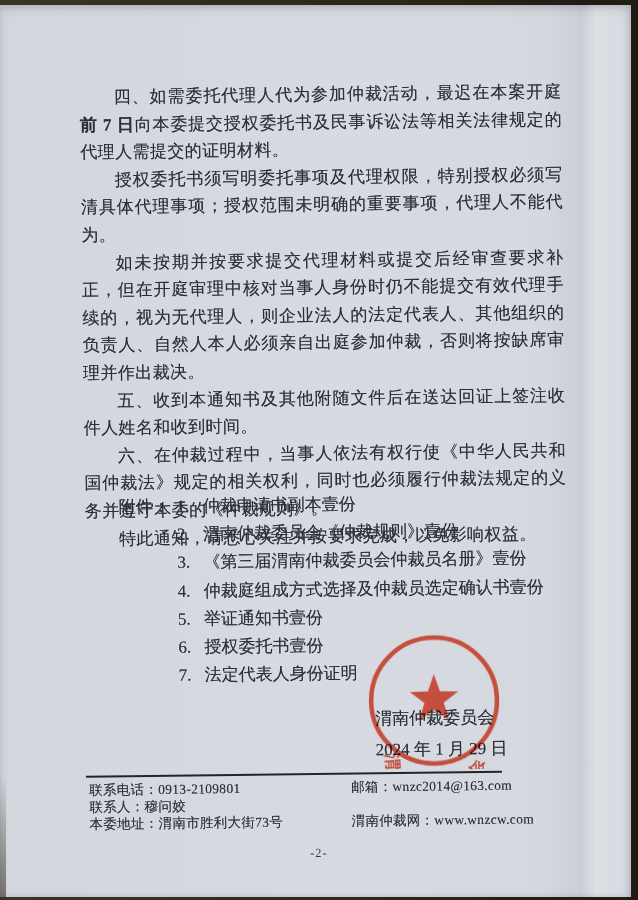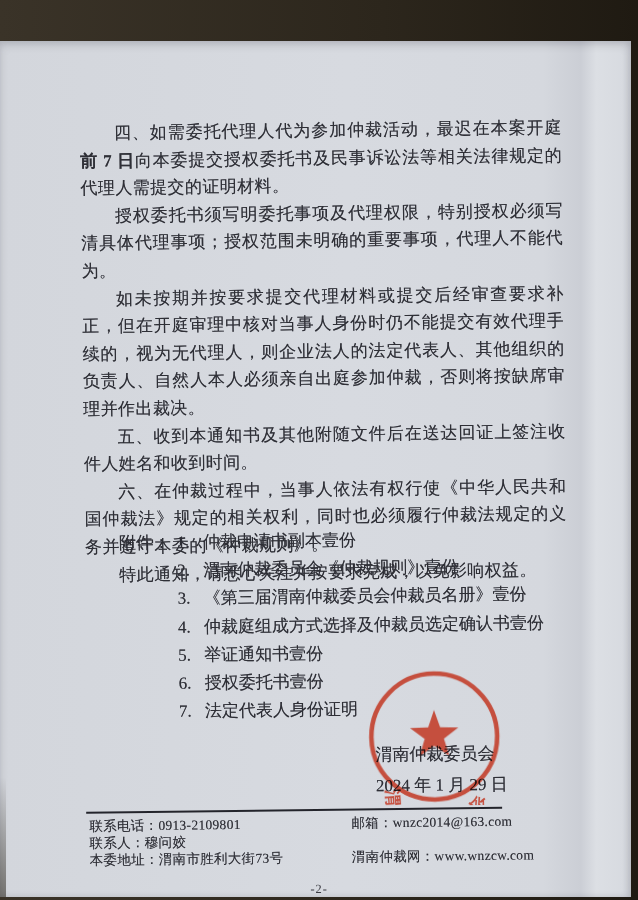--- a/index.html
+++ b/index.html
@@ -1,21 +1,21 @@
 <!DOCTYPE html>
 <html><head>
 <meta charset="utf-8">
 <style>
   html,body{margin:0;padding:0;background:#241f16;}
   .photo{position:relative;width:638px;height:900px;overflow:hidden;
          background:linear-gradient(90deg,#3a3328 0%,#2c261c 60%,#1f1a12 100%);
          font-family:"Liberation Serif","DejaVu Serif",serif;}
   .paper{position:absolute;left:0;top:5px;right:7px;bottom:3px;
          background:linear-gradient(90deg,#d3d6dc 0%,#d7dae0 55%,#d5d8de 86%,#cbced5 92%,#dcdfe4 94.5%,#d6d9df 100%);
-         box-shadow:inset 0 4px 9px rgba(60,60,70,.18), inset -3px 0 6px rgba(60,60,70,.12);margin-top:36px;}
+         box-shadow:inset 0 4px 9px rgba(60,60,70,.18), inset -3px 0 6px rgba(60,60,70,.12);}
   .paper::after{content:"";position:absolute;left:0;bottom:0;width:6px;height:120px;
          background:linear-gradient(180deg,rgba(40,35,25,0) 0%,rgba(40,35,25,.55) 100%);}
   .sheet{position:absolute;inset:0;transform:rotate(-0.7deg);color:#2e2f36;}
   .bodytext{position:absolute;left:84px;top:76px;width:482px;
             font-size:17px;line-height:27.6px;text-align:justify;
             letter-spacing:.4px;
             text-shadow:0 0 .5px rgba(45,45,55,.55);}
   .bodytext p{margin:0;text-indent:2em;}
   .bodytext .b{font-weight:bold;}
   .attach{position:absolute;left:84px;top:486px;width:482px;font-size:17px;line-height:28.2px;

